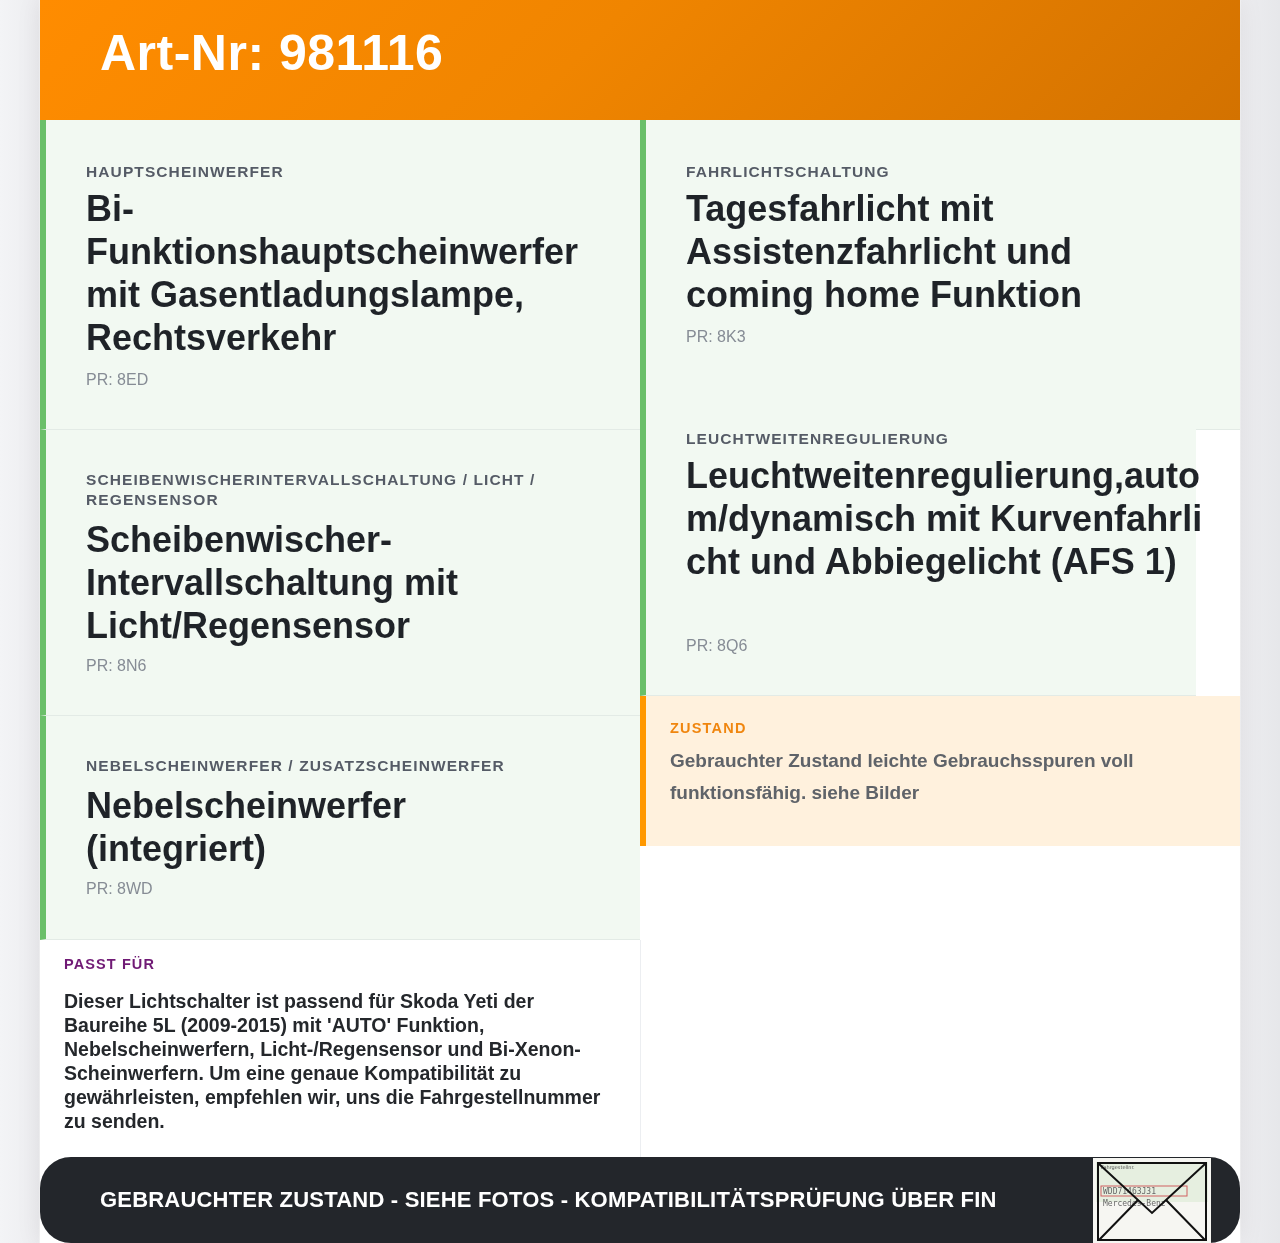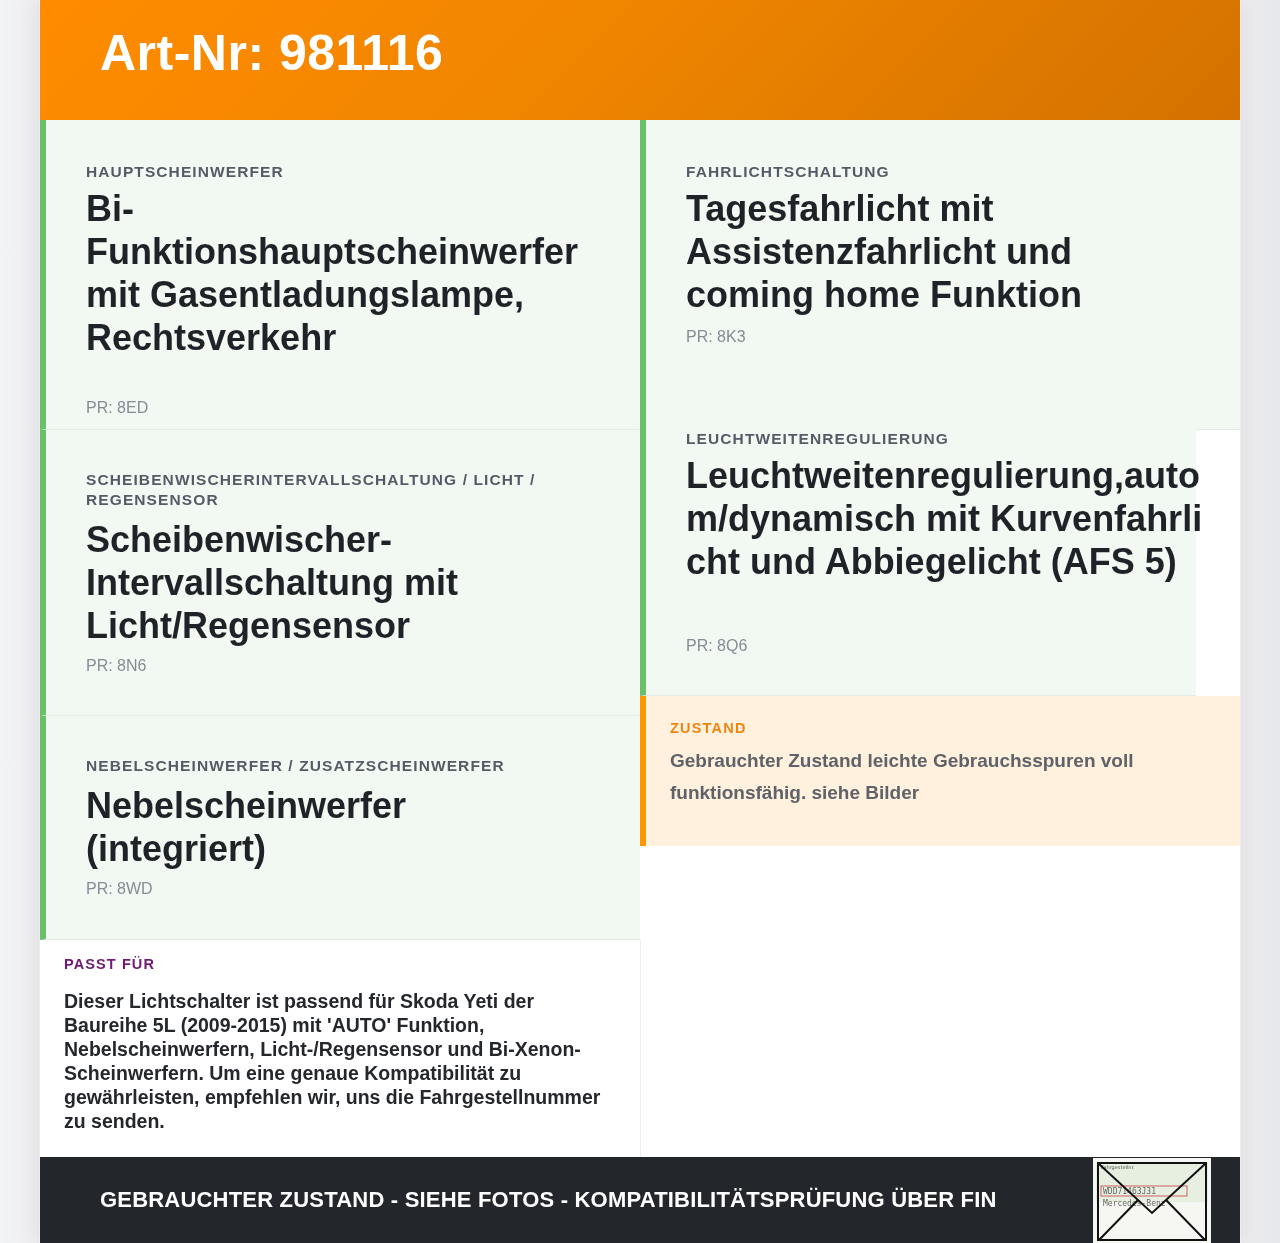--- a/index.html
+++ b/index.html
@@ -36,41 +36,41 @@
     background: #fff1dd; border-left: 6px solid #ff9800; box-sizing: border-box;
   }
   .zustand .label { position: absolute; left: 24px; top: 24px; font-size: 14.5px; font-weight: bold; color: #f0860f; letter-spacing: 1.2px; }
   .zustand .text { position: absolute; left: 24px; top: 49px; width: 540px; font-size: 19px; font-weight: bold; color: #5f6369; line-height: 32px; }
 
   .passt { position: absolute; left: 0; top: 940px; width: 600px; height: 217px; background: #fff; border-right: 1px solid #eceef1; }
   .passt .label { position: absolute; left: 24px; top: 16px; font-size: 14.5px; font-weight: bold; color: #701a75; letter-spacing: 1.1px; }
   .passt .text { position: absolute; left: 24px; top: 49px; width: 556px; font-size: 19.5px; font-weight: bold; color: #24272b; line-height: 24px; }
 
   .footer {
-    position: absolute; left: 0; top: 1157px; width: 1200px; height: 86px; background: #23262b;
+    position: absolute; left: 0; top: 1157px; width: 1200px; height: 86px; background: #23262b; border-radius: 31px;
   }
   .footer .text {
     position: absolute; left: 60px; top: 30px; color: #fff; font-size: 22px; font-weight: bold; letter-spacing: 0.2px;
   }
   .footer .envelope { position: absolute; left: 1053px; top: 1px; width: 118px; height: 85px; }
 </style>
 </head>
 <body>
 
 <div class="page">
   <div class="header">
     <h1>Art-Nr: 981116</h1>
   </div>
 
   <div class="card" style="left:0;top:120px;width:600px;height:310px;">
     <div class="cat" style="top:42px;width:520px;">HAUPTSCHEINWERFER</div>
     <div class="title" style="top:67px;width:520px;word-break:break-word;">
       <span>Bi-Funktionshauptscheinwerfer mit Gasentladungslampe, Rechtsverkehr</span>
     </div>
-    <div class="pr" style="top:251px;margin-top:28px;">PR: 8ED</div>
+    <div class="pr" style="top:251px;">PR: 8ED</div>
   </div>
 
   <div class="card" style="left:0;top:430px;width:600px;height:286px;">
     <div class="cat" style="top:40px;width:500px;">SCHEIBENWISCHERINTERVALLSCHALTUNG / LICHT / REGENSENSOR</div>
     <div class="title" style="top:88px;width:520px;">Scheibenwischer-Intervallschaltung mit Licht/Regensensor</div>
     <div class="pr" style="top:227px;">PR: 8N6</div>
   </div>
 
   <div class="card" style="left:0;top:716px;width:600px;height:224px;">
     <div class="cat" style="top:40px;width:520px;">NEBELSCHEINWERFER / ZUSATZSCHEINWERFER</div>
@@ -79,21 +79,21 @@
   </div>
 
   <div class="card" style="left:600px;top:120px;width:600px;height:310px;">
     <div class="cat" style="top:42px;width:520px;">FAHRLICHTSCHALTUNG</div>
     <div class="title" style="top:67px;width:440px;">Tagesfahrlicht mit Assistenzfahrlicht und coming home Funktion</div>
     <div class="pr" style="top:208px;">PR: 8K3</div>
   </div>
 
   <div class="card" style="left:600px;top:387px;width:556px;height:309px;">
     <div class="cat" style="top:42px;width:520px;">LEUCHTWEITENREGULIERUNG</div>
-    <div class="title" style="top:67px;width:520px;word-break:break-all;">Leuchtweitenregulierung,autom/dynamisch mit Kurvenfahrlicht und Abbiegelicht (AFS 5)</div>
+    <div class="title" style="top:67px;width:520px;word-break:break-all;">Leuchtweitenregulierung,autom/dynamisch mit Kurvenfahrlicht und Abbiegelicht (AFS 1)</div>
     <div class="pr" style="top:250px;">PR: 8Q6</div>
   </div>
 
   <div class="zustand">
     <div class="label">ZUSTAND</div>
     <div class="text">Gebrauchter Zustand leichte Gebrauchsspuren voll funktionsfähig. siehe Bilder</div>
   </div>
 
   <div class="passt">
     <div class="label">PASST FÜR</div>

